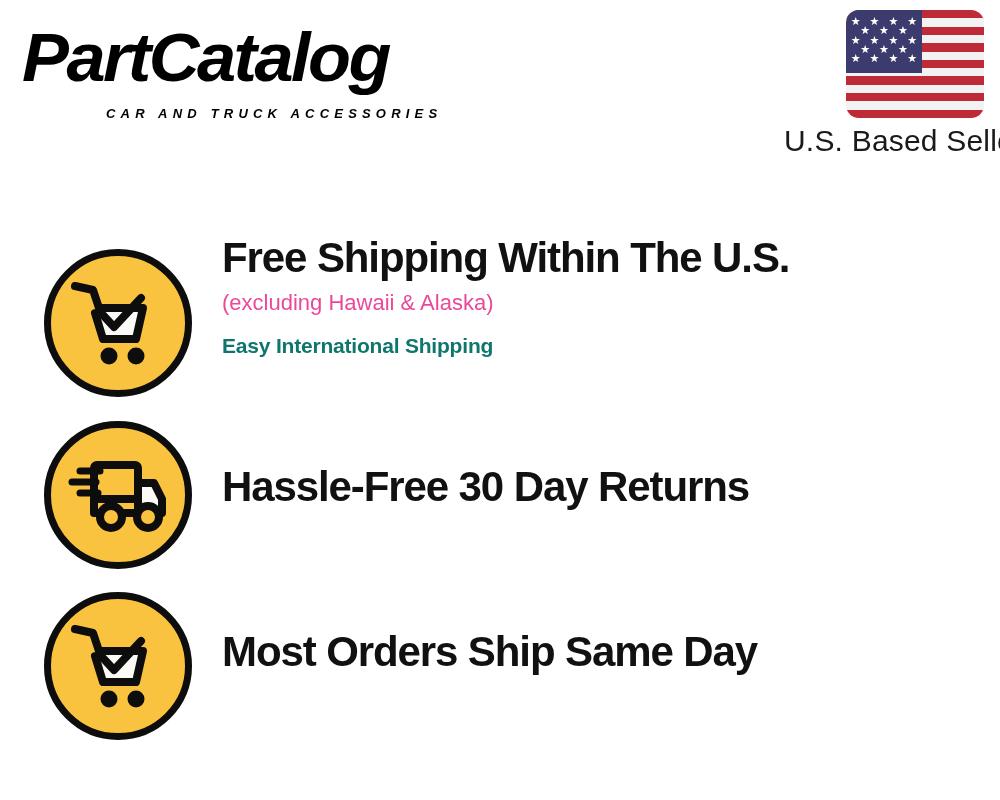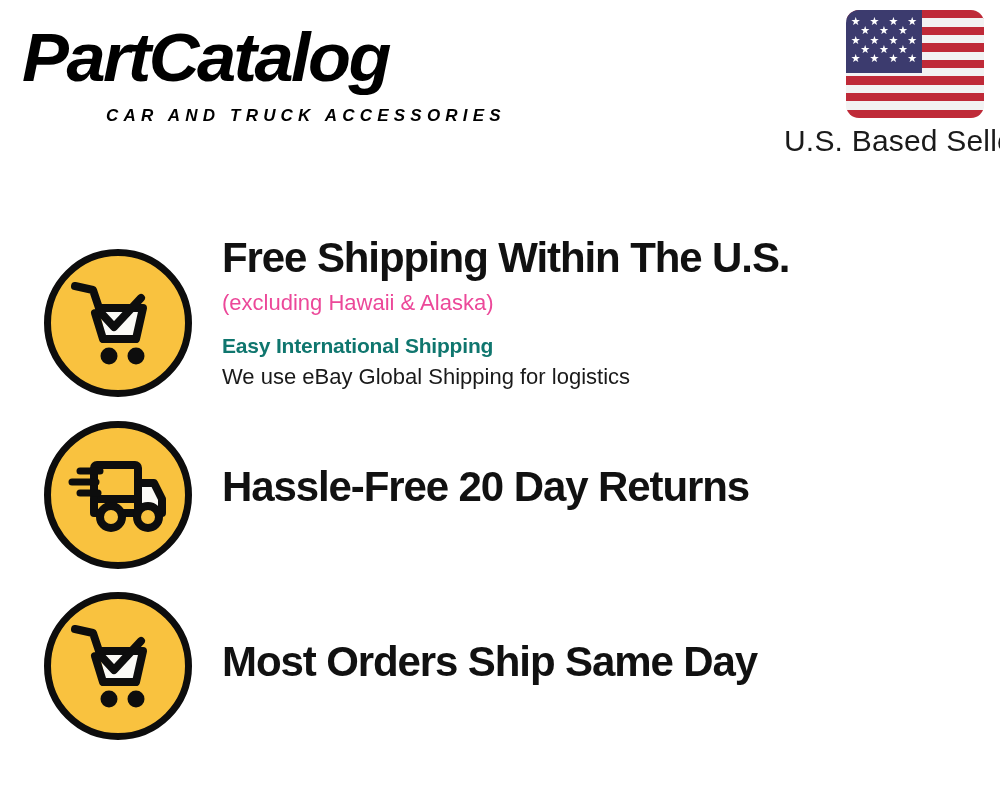--- a/index.html
+++ b/index.html
@@ -46,21 +46,21 @@
     transform: scaleX(1.02);
     transform-origin: left top;
   }
   .brand-tagline {
     position: absolute;
     left: 84px;
     top: 86px;
     font-family: "Liberation Sans", sans-serif;
     font-weight: bold;
     font-style: italic;
-    font-size: 17px;
+    font-size: 13px;
     letter-spacing: 5.2px;
     color: #000000;
     white-space: nowrap;
   }
 
   
   .flag-block {
     position: absolute;
     right: 16px;
     top: 10px;
@@ -160,21 +160,21 @@
     transform: translate(-50%, -50%);
   }
 
   .feature-text {
     position: absolute;
     left: 222px;
     width: 740px;
   }
   .feature-row.row-1 .feature-text { top: 56px; }
   .feature-row.row-2 .feature-text { top: 113px; }
-  .feature-row.row-3 .feature-text { top: 116px; }
+  .feature-row.row-3 .feature-text { top: 106px; }
 
   .feature-title {
     font-family: "Liberation Sans", sans-serif;
     font-weight: bold;
     font-size: 42px;
     line-height: 48px;
     letter-spacing: -1.1px;
     color: #111111;
     white-space: nowrap;
   }
@@ -280,42 +280,41 @@
           <path d="M33 37 L45 50 L72 21" stroke="#0d0d0d" stroke-width="8" stroke-linecap="round" stroke-linejoin="round" fill="none"></path>
           <circle cx="40" cy="79" r="8.5" fill="#0d0d0d"></circle>
           <circle cx="67" cy="79" r="8.5" fill="#0d0d0d"></circle>
         </svg>
       </div>
     </div>
     <div class="feature-text">
       <div class="feature-title">Free Shipping Within The U.S.</div>
       <div class="feature-sub">(excluding Hawaii &amp; Alaska)</div>
       <div class="feature-sub-bold">Easy International Shipping</div>
-      <div class="feature-sub-2">We use eBay Global Shipping for logistics</div>
     </div>
   </div>
 
   <div class="feature-row row-2">
     <div class="icon-wrap">
       <div class="icon-circle">
         <svg width="104" height="80" viewBox="0 0 104 80" fill="none">
           <path d="M70 28 L88 28 L96 44 L96 58 L70 58 Z" fill="#fbfaf6"></path>
           <rect x="28" y="10" width="44" height="34" rx="3" stroke="#0d0d0d" stroke-width="8" fill="#f9c23f"></rect>
           <path d="M28 44 L28 58 L96 58 L96 44 L88 28 L72 28" stroke="#0d0d0d" stroke-width="8" stroke-linecap="round" stroke-linejoin="round" fill="none"></path>
           <line x1="72" y1="28" x2="72" y2="58" stroke="#0d0d0d" stroke-width="8"></line>
           <circle cx="45" cy="62" r="11" fill="#f9c23f" stroke="#0d0d0d" stroke-width="8"></circle>
           <circle cx="82" cy="62" r="11" fill="#f9c23f" stroke="#0d0d0d" stroke-width="8"></circle>
           <line x1="14" y1="16" x2="34" y2="16" stroke="#0d0d0d" stroke-width="7" stroke-linecap="round"></line>
           <line x1="6" y1="27" x2="30" y2="27" stroke="#0d0d0d" stroke-width="7" stroke-linecap="round"></line>
           <line x1="14" y1="38" x2="32" y2="38" stroke="#0d0d0d" stroke-width="7" stroke-linecap="round"></line>
         </svg>
       </div>
     </div>
     <div class="feature-text">
-      <div class="feature-title">Hassle-Free 20 Day Returns</div>
+      <div class="feature-title">Hassle-Free 30 Day Returns</div>
     </div>
   </div>
 
   <div class="feature-row row-3">
     <div class="icon-wrap">
       <div class="icon-circle">
         <svg width="98" height="92" viewBox="0 0 98 92" fill="none">
           <polygon points="30,31 74,31 67,62 37,62" fill="#fbfaf6"></polygon>
           <path d="M6 9 L24 13 L30 31 L74 31 L67 62 L34 62 L26 36" stroke="#0d0d0d" stroke-width="8" stroke-linecap="round" stroke-linejoin="round" fill="none"></path>
           <path d="M33 37 L45 50 L72 21" stroke="#0d0d0d" stroke-width="8" stroke-linecap="round" stroke-linejoin="round" fill="none"></path>

